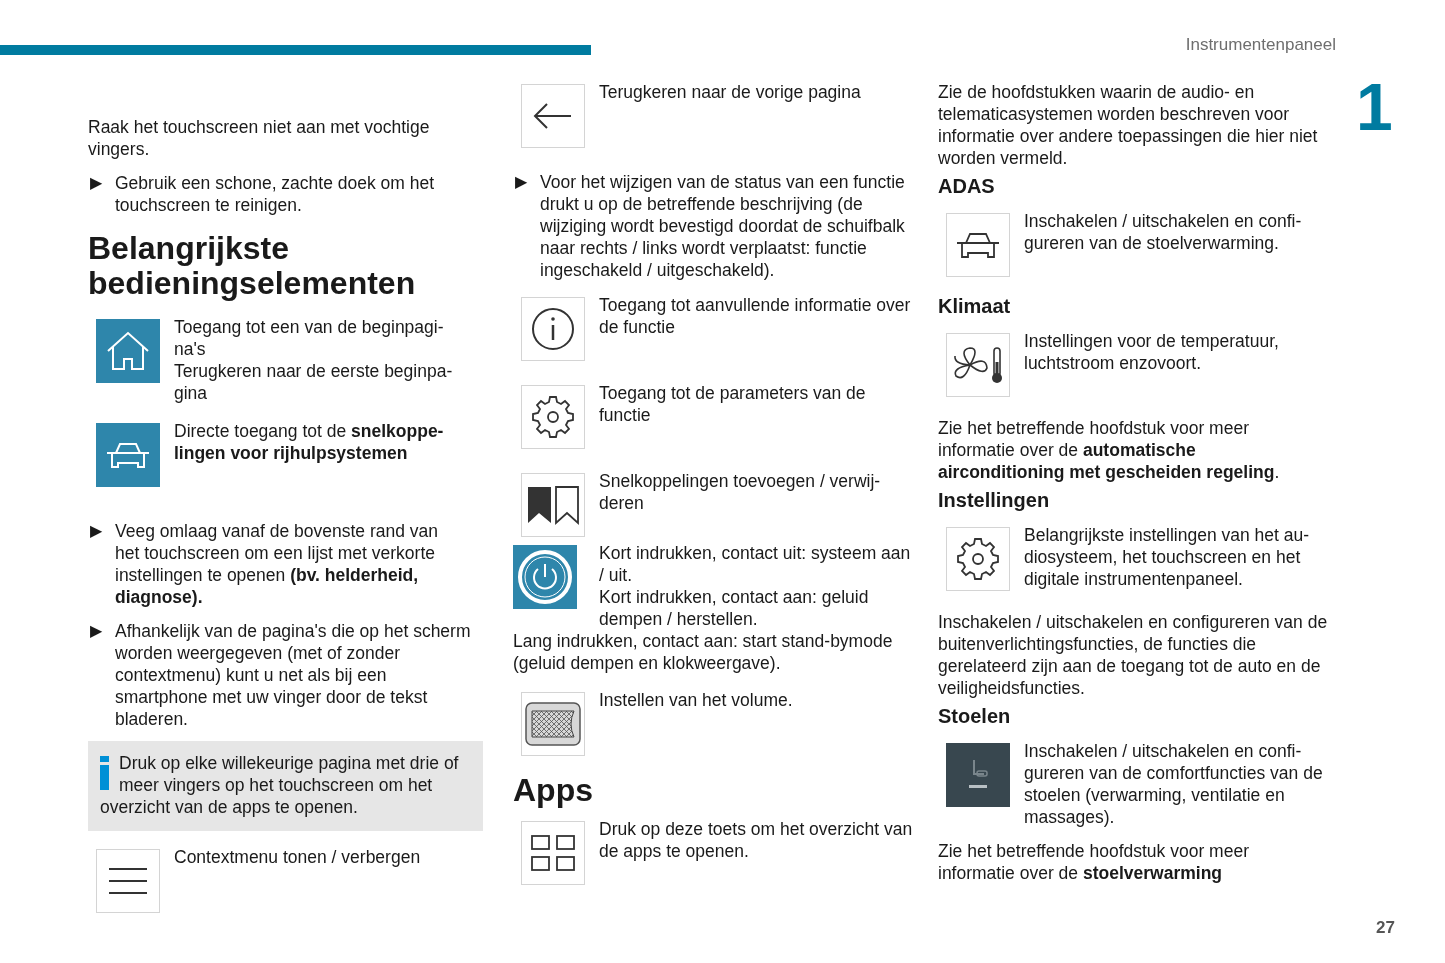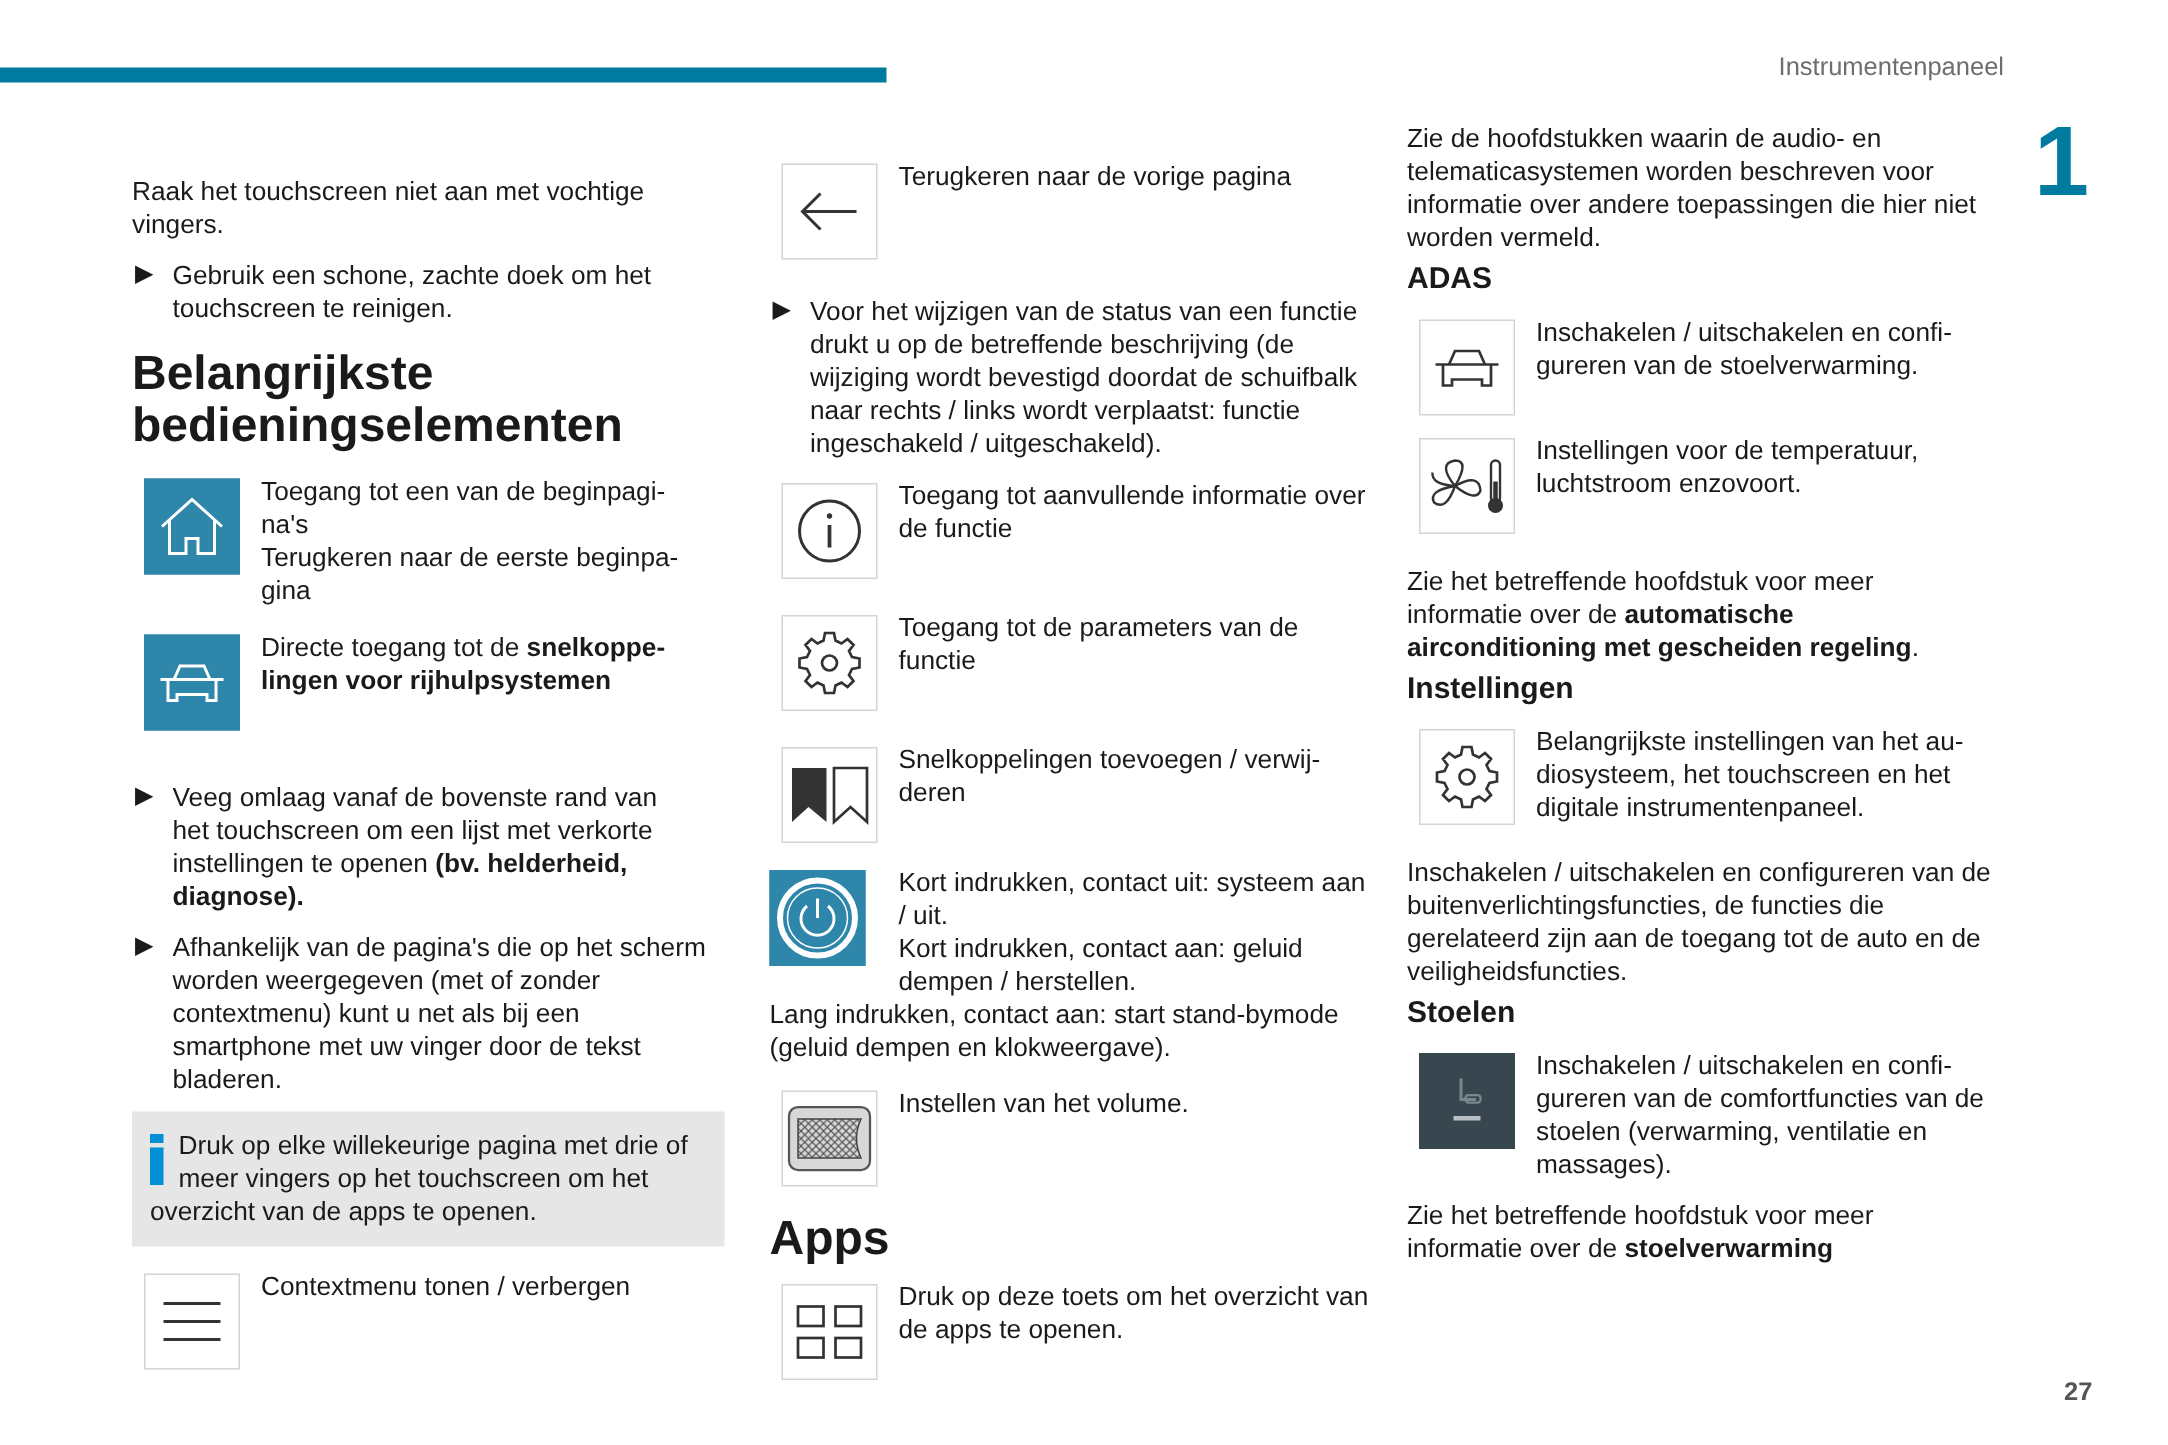--- a/index.html
+++ b/index.html
@@ -11,21 +11,21 @@
   .page-num { position: absolute; left: 1376px; top: 917px; font-size: 17px; font-weight: bold; color: #555; }
   .col { position: absolute; top: 81px; }
   .c1 { left: 88px; width: 395px; margin-top: 35px; }
   .c2 { left: 513px; width: 400px; }
   .c3 { left: 938px; width: 400px; }
   p { margin: 0; }
   .bullet { position: relative; padding-left: 27px; }
   .bullet .arrow { position: absolute; left: 2px; top: 0; font-size: 16px; }
   h2 { margin: 0; font-size: 32px; line-height: 35px; font-weight: bold; }
   h3 { margin: 0; font-size: 20px; line-height: 22px; font-weight: bold; }
-  .icon-row { position: relative; padding-left: 86px; min-height: 66px; margin-top: 25px; }
+  .icon-row { position: relative; padding-left: 86px; min-height: 66px; }
   .icon-box { position: absolute; left: 8px; top: 3px; width: 64px; height: 64px; box-sizing: border-box;
               border: 1px solid #d4d4d4; background: #fff; display: flex; align-items: center; justify-content: center; }
   .icon-box.blue { background: #2e86ab; border-color: #2e86ab; }
   .icon-box.dark { background: #38474f; border-color: #38474f; }
   .info-box { background: #e6e6e6; padding: 11px 12px 13px 12px; position: relative; }
   .info-mark { display: inline-block; width: 9px; height: 34px; position: relative; vertical-align: top; margin-right: 10px; margin-top: 4px; float: left; }
   .info-mark .dot { position: absolute; left: 0; top: 0; width: 9px; height: 6px; background: #0090d6; }
   .info-mark .stem { position: absolute; left: 0; top: 9px; width: 9px; height: 25px; background: #0090d6; }
   b { font-weight: bold; }
 </style>
@@ -130,21 +130,21 @@
   </div>
   <div class="icon-row" style="margin-top:22px;">
     <div class="icon-box">
       <svg width="56" height="44" viewBox="0 0 56 44">
           <path d="M3 4 H26 V40 L14 30 L3 40 Z" fill="#333"></path>
           <path d="M31 4 H53 V40 L42 30 L31 40 Z" fill="none" stroke="#333" stroke-width="1.8"></path>
         </svg>
     </div>
     <span>Snelkoppelingen toevoegen / verwij-deren</span>
   </div>
-  <div class="icon-row" style="margin-top:16px; ">
+  <div class="icon-row" style="margin-top:6px; ">
     <div class="icon-box blue" style="left:0;">
       <svg width="58" height="58" viewBox="0 0 58 58">
           <circle cx="29" cy="29" r="25" fill="none" stroke="#fff" stroke-width="4"></circle>
           <circle cx="29" cy="29" r="20" fill="none" stroke="#fff" stroke-width="1"></circle>
           <path d="M22 21 A11 11 0 1 0 36 21" fill="none" stroke="#fff" stroke-width="2"></path>
           <path d="M29 16 V29" stroke="#fff" stroke-width="2"></path>
         </svg>
     </div>
     <span>Kort indrukken, contact uit: systeem aan / uit.</span><br>
     <span>Kort indrukken, contact aan: geluid dempen / herstellen.</span>
@@ -186,20 +186,21 @@
   <div class="icon-row" style="margin-top:13px;">
     <div class="icon-box">
       <svg width="48" height="40" viewBox="0 0 48 40">
           <path d="M12 18 L16 9 H32 L36 18" fill="none" stroke="#333" stroke-width="1.8"></path>
           <path d="M3 18 H45" stroke="#333" stroke-width="1.8"></path>
           <path d="M8 18 V32 H14 V28 H34 V32 H40 V18" fill="none" stroke="#333" stroke-width="1.8"></path>
         </svg>
     </div>
     <span>Inschakelen / uitschakelen en confi-gureren van de stoelverwarming.</span>
   </div>
+  <h3 style="margin-top:19px;">Klimaat</h3>
   <div class="icon-row" style="margin-top:13px;">
     <div class="icon-box">
       <svg width="56" height="46" viewBox="0 0 56 46">
           <g fill="none" stroke="#333" stroke-width="1.6">
             <path d="M20 23 Q8 8 20 6 Q30 6 20 23"></path>
             <path d="M20 23 Q36 14 37 26 Q34 34 20 23"></path>
             <path d="M20 23 Q14 40 6 34 Q2 26 20 23"></path>
             <path d="M20 23 Q4 22 5 14"></path>
           </g>
           <rect x="44" y="6" width="6" height="28" rx="3" fill="none" stroke="#333" stroke-width="1.6"></rect>

